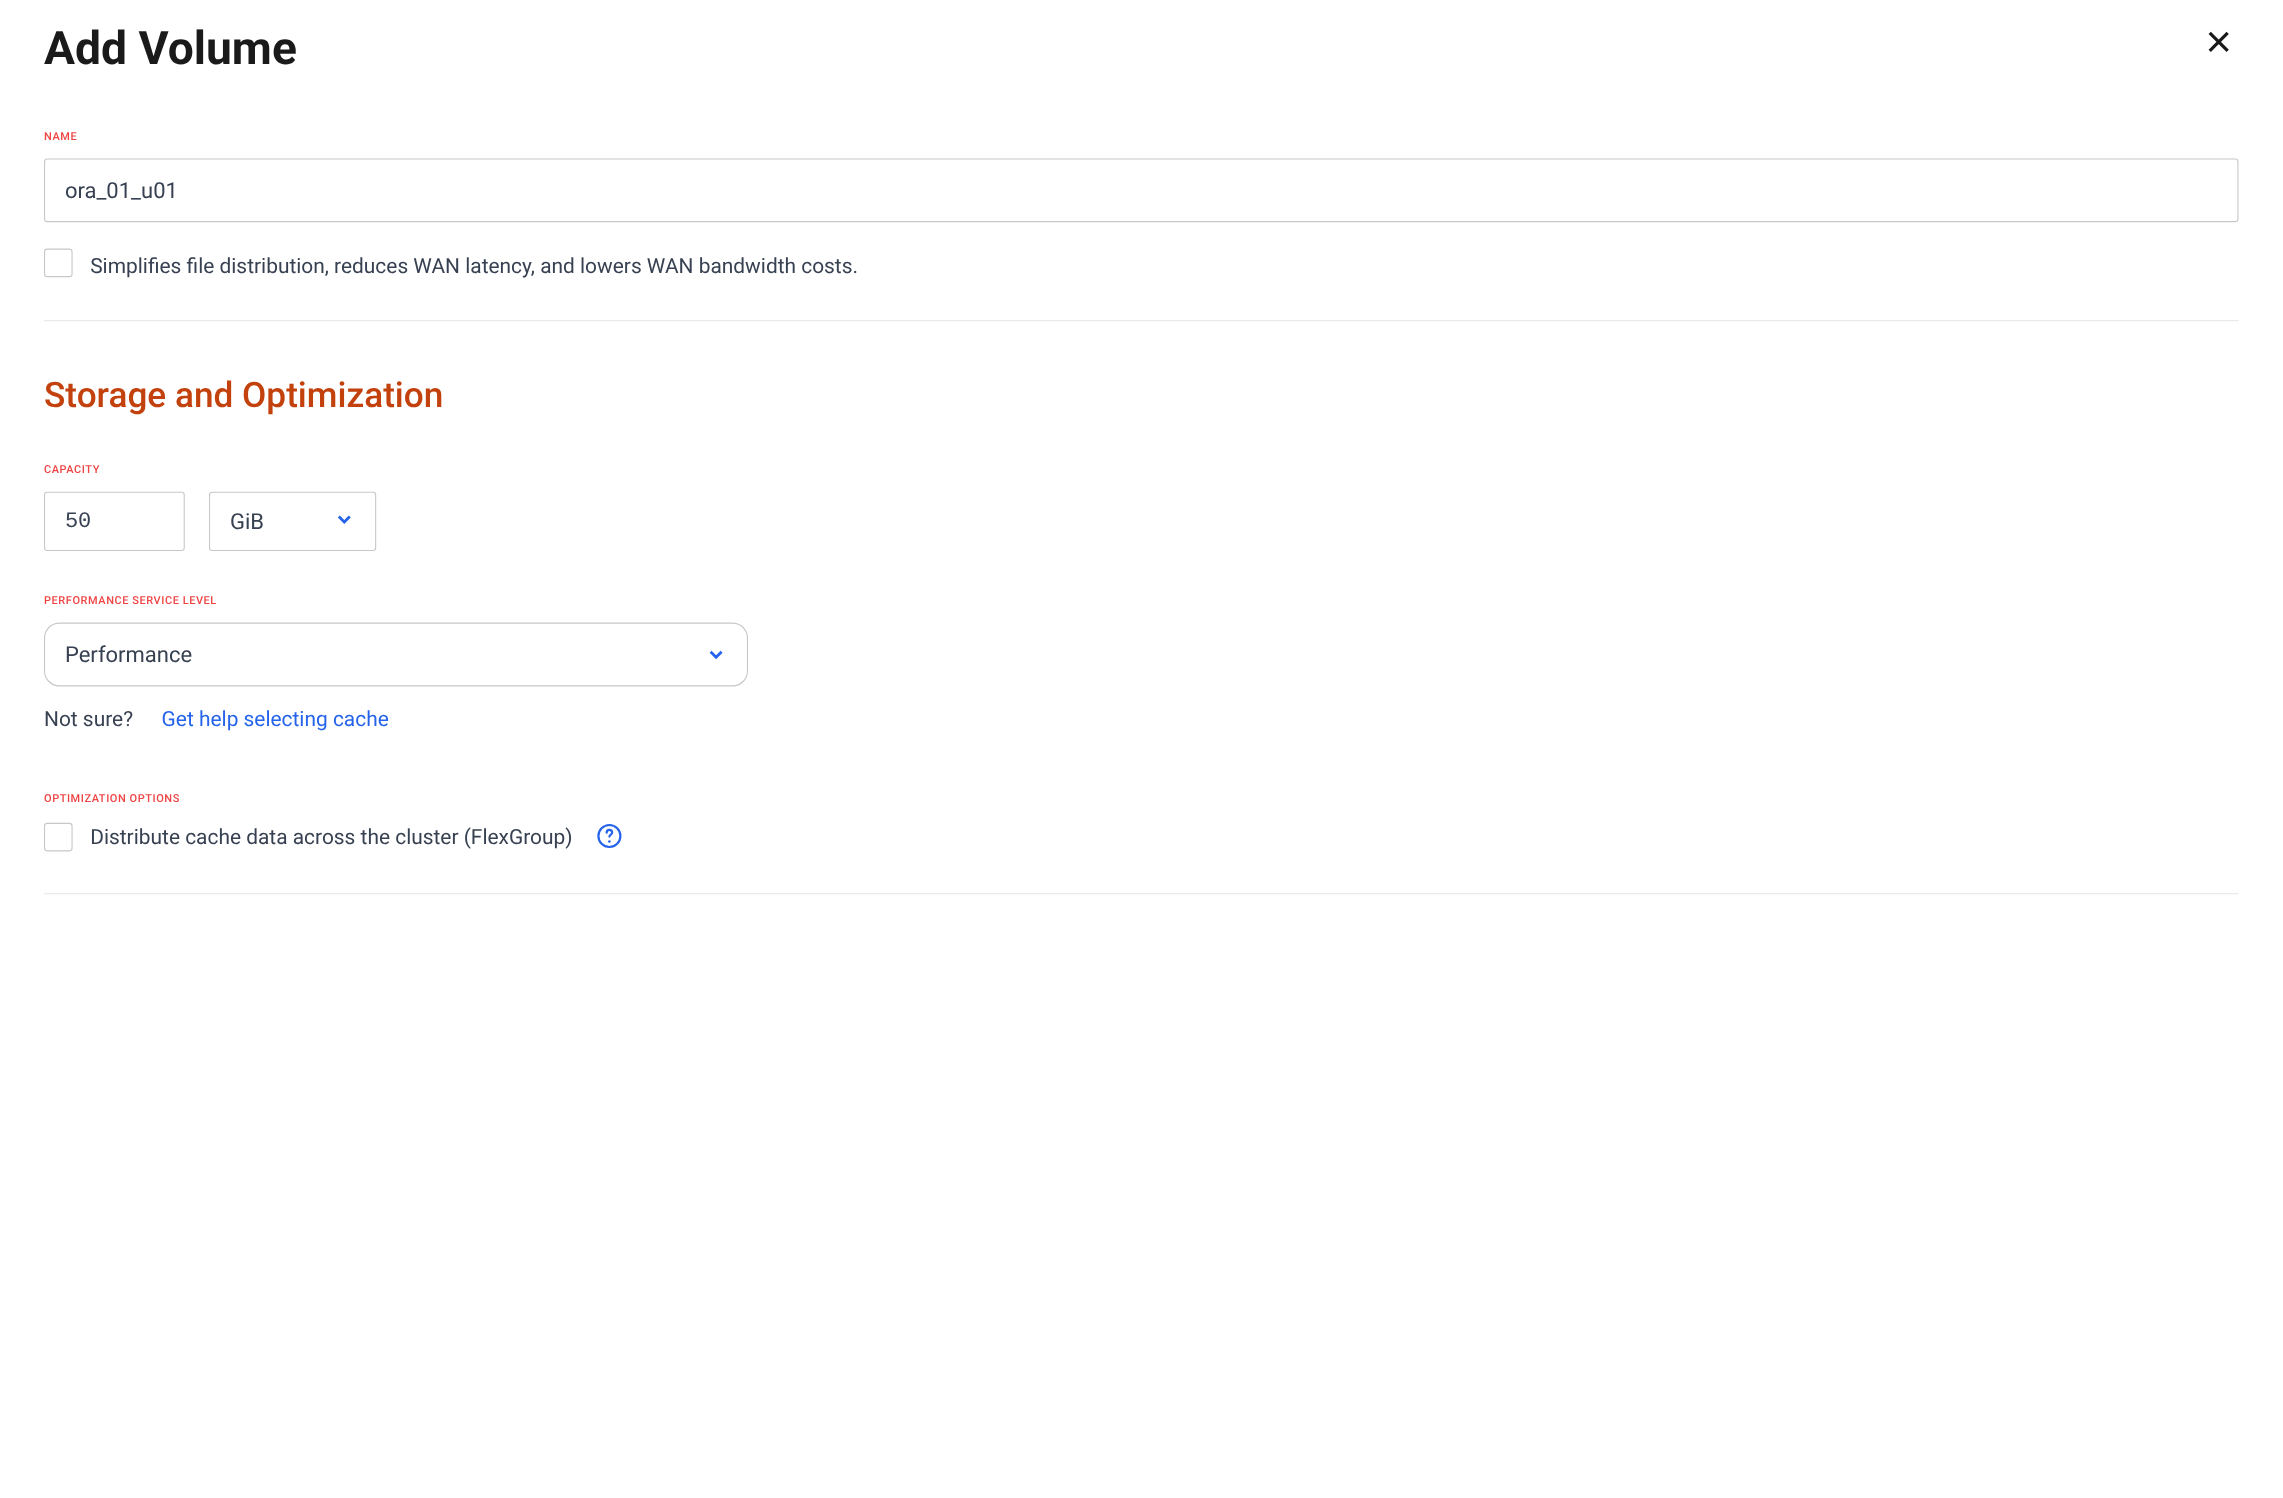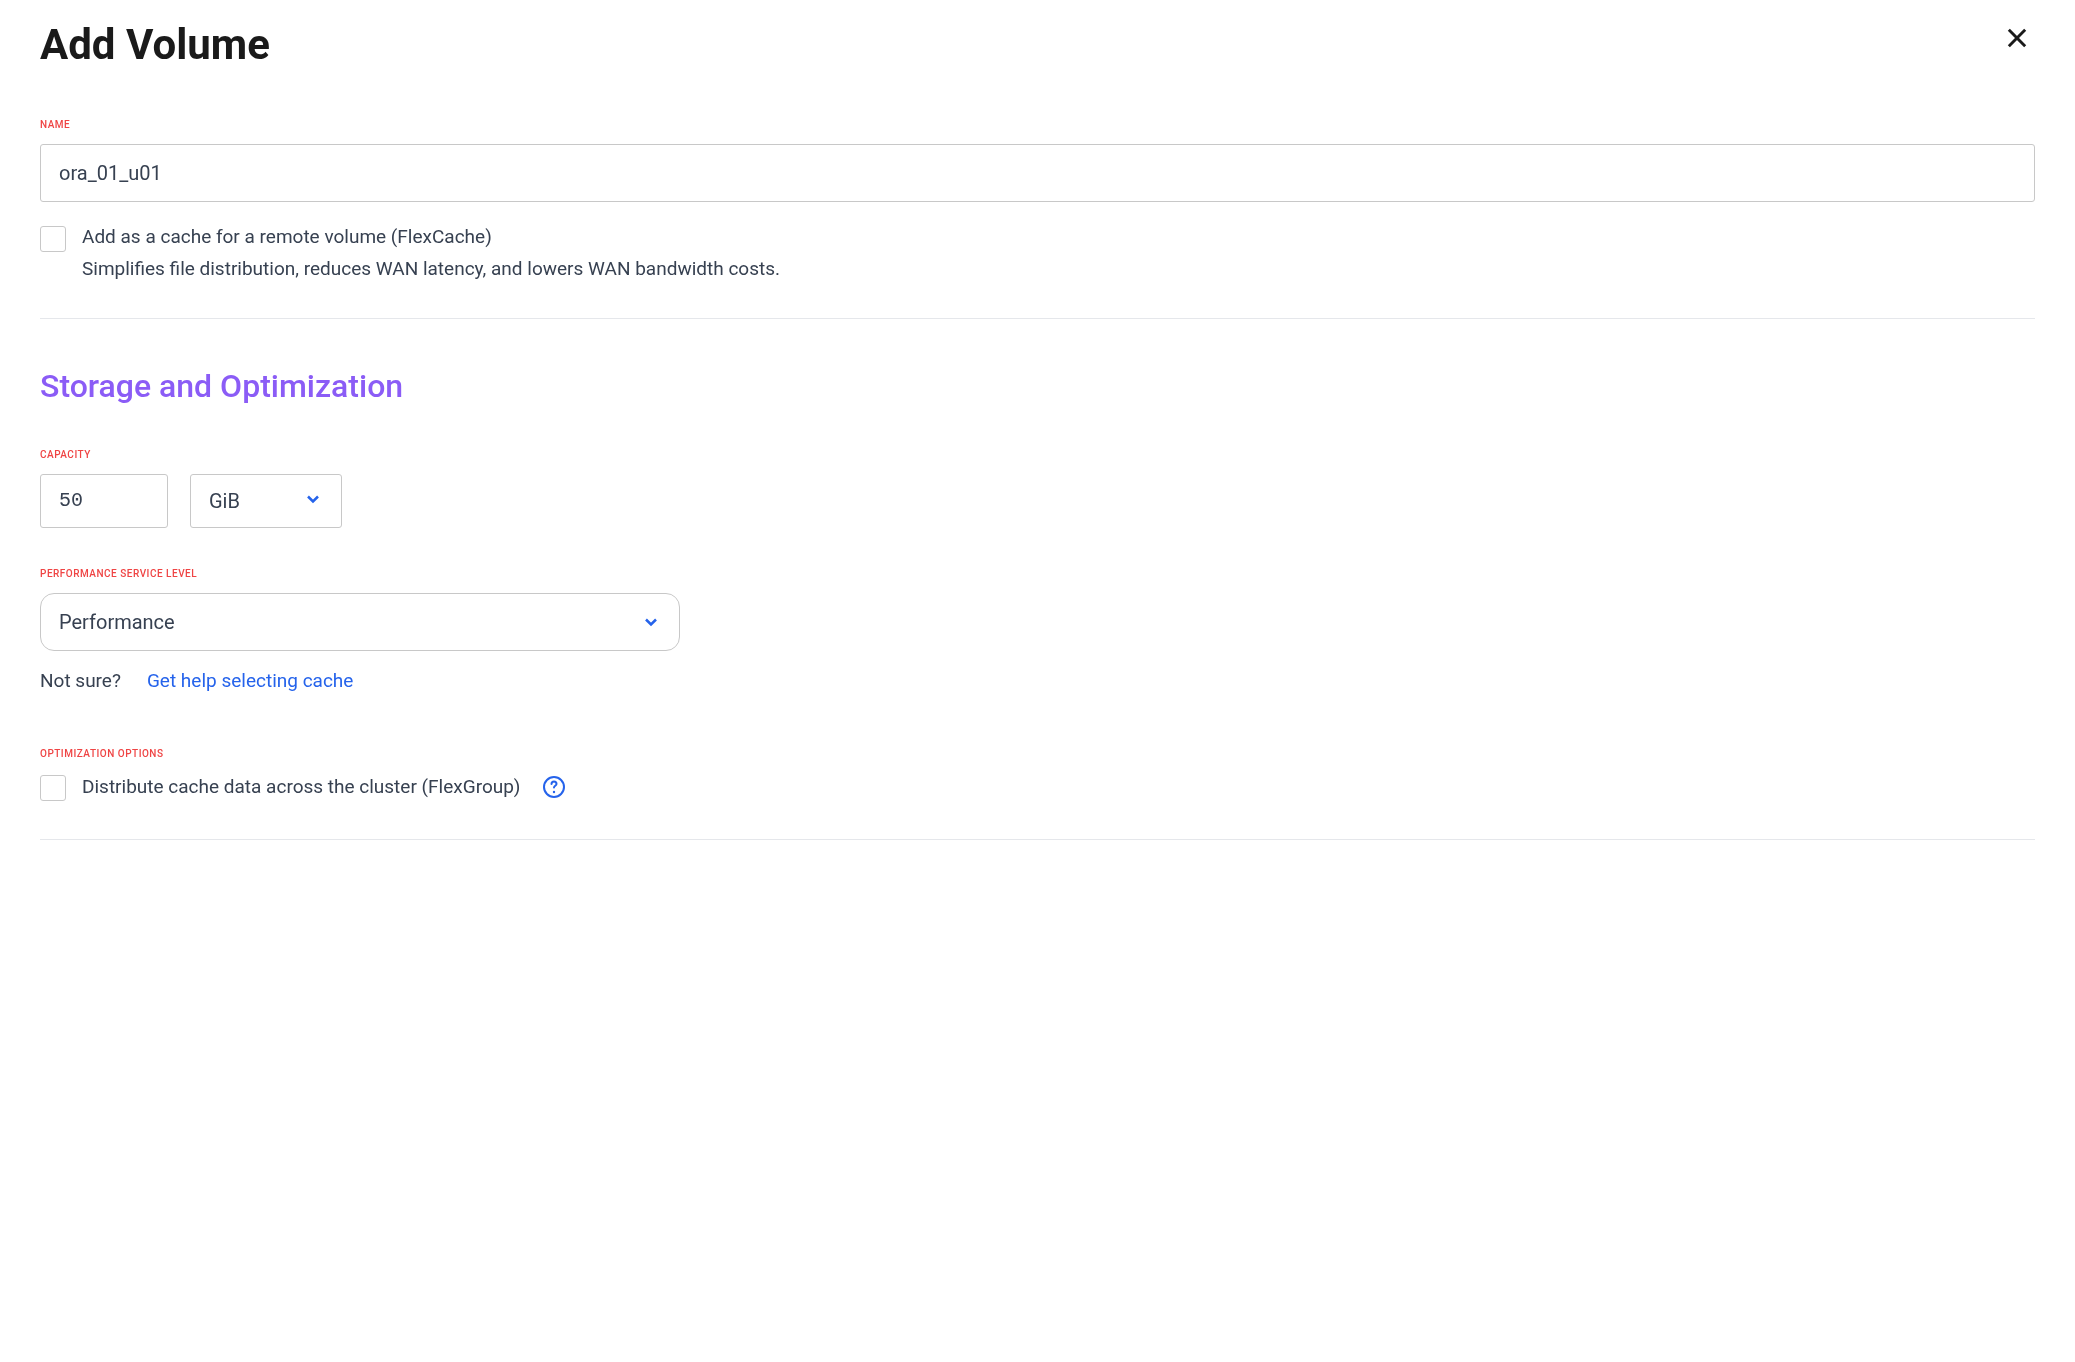--- a/index.html
+++ b/index.html
@@ -84,21 +84,21 @@
     margin-top: 6px;
   }
   .divider {
     border: none;
     border-top: 1px solid #e5e7eb;
     margin: 38px 0 48px 0;
   }
   .section-title {
     font-size: 32px;
     font-weight: 500;
-    color: #8b5cf6;
+    color: #c2410c;
     margin-bottom: 44px;
   }
   .capacity-row {
     display: flex;
     gap: 22px;
     margin-bottom: 40px;
   }
   .capacity-input {
     width: 128px;
     padding: 14px 18px;
@@ -197,21 +197,20 @@
     </svg>
   </button>
 </div>
 
 <div>
   <label class="field-label">NAME</label>
   <input type="text" class="text-input" value="ora_01_u01" style="">
   <div class="checkbox-row">
     <div class="checkbox"></div>
     <div>
-      <div class="checkbox-label">Add as a cache for a remote volume (FlexCache)</div>
       <div class="checkbox-sublabel">Simplifies file distribution, reduces WAN latency, and lowers WAN bandwidth costs.</div>
     </div>
   </div>
 </div>
 
 <hr class="divider">
 
 <div>
   <h2 class="section-title">Storage and Optimization</h2>
 

